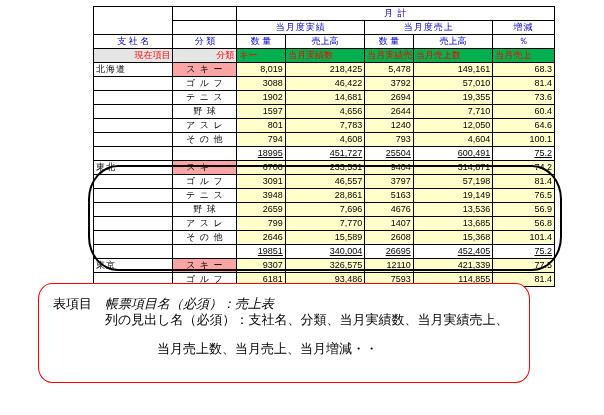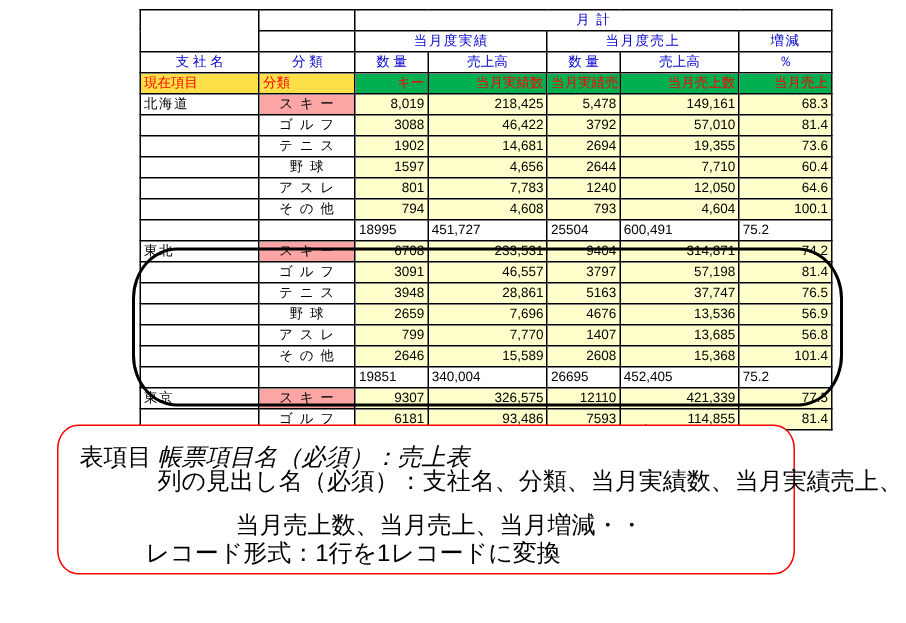--- a/index.html
+++ b/index.html
@@ -25,23 +25,23 @@
     height:13px;
     line-height:13px;
     font-weight:normal;
     font-size:9px;
     white-space:nowrap;
     overflow:hidden;
   }
   .hdr{background:#ffffff;color:#0000cc;text-align:center;letter-spacing:1px;}
   .hdr2{background:#ffffff;color:#0000cc;text-align:center;}
   .num{background:#ffffcc;text-align:right;padding-right:3px;}
-  .numw{background:#ffffff;padding-right:3px;}
-  .grn{background:#00b050;color:#ff0000;text-align:right;font-size:8px;letter-spacing:0px;}
-  .grnL{background:#fde047;color:#ff0000;text-align:left;font-size:8px;}
+  .numw{background:#ffffff;text-align:right;padding-right:3px;text-decoration:underline;}
+  .grn{background:#00b050;color:#ff0000;text-align:left;font-size:8px;letter-spacing:0px;}
+  .grnL{background:#e5e5e5;color:#ff0000;text-align:right;font-size:8px;}
   .branchcell{background:#ffffff;text-align:left;padding-left:3px;letter-spacing:1px;margin-left:40px;}
   .typecell{background:#fca5a5;text-align:center;letter-spacing:1px;}
   .subcell{background:#ffffff;text-align:center;letter-spacing:1px;}
 
   
   .ellipse{
     position:absolute;
     left:88px;top:165px;
     width:470px;height:102px;
     border:2px solid #000000;
@@ -49,21 +49,21 @@
     pointer-events:none;
   }
   
   .callout{
     position:absolute;
     left:38px;top:283px;
     width:490px;height:98px;
     border:1.5px solid #ff0000;
     border-radius:14px/16px;
     background:#ffffff;
-    font-size:16px;
+    font-size:13px;
     color:#000000;
   }
   .callout .line{position:absolute;white-space:nowrap;}
   .c1{left:14px;top:11px;}
   .c2{left:66px;top:11px;font-style:italic;}
   .c3{left:66px;top:27px;}
   .c4{left:118px;top:56px;}
   .c5{left:58px;top:59px;}
   .c6{left:58px;top:75px;}
   
@@ -194,21 +194,21 @@
         <td class="num">3797</td>
         <td class="num">57,198</td>
         <td class="num">81.4</td>
       </tr>
       <tr>
         <td class="branchcell"></td>
         <td class="subcell">テ ニ ス</td>
         <td class="num">3948</td>
         <td class="num">28,861</td>
         <td class="num">5163</td>
-        <td class="num">37,747</td>
+        <td class="num">19,149</td>
         <td class="num">76.5</td>
       </tr>
       <tr>
         <td class="branchcell"></td>
         <td class="subcell">野 球</td>
         <td class="num">2659</td>
         <td class="num">7,696</td>
         <td class="num">4676</td>
         <td class="num">13,536</td>
         <td class="num">56.9</td>
@@ -265,14 +265,13 @@
 
 <div class="conn" style="left:430px;top:283px;width:1px;height:36px;"></div>
 <div class="conn" style="left:118px;top:352px;width:1px;height:10px;"></div>
 <div class="conn" style="left:118px;top:351px;width:150px;height:1px;"></div>
 
 <div class="callout">
   <div class="line c1">表項目</div>
   <div class="line c2">帳票項目名（必須）：売上表</div>
   <div class="line c3">列の見出し名（必須）：支社名、分類、当月実績数、当月実績売上、</div>
   <div class="line c4">当月売上数、当月売上、当月増減・・</div>
-  <div class="line c6">レコード形式：1行を1レコードに変換</div>
 </div>
 
 </body></html>

